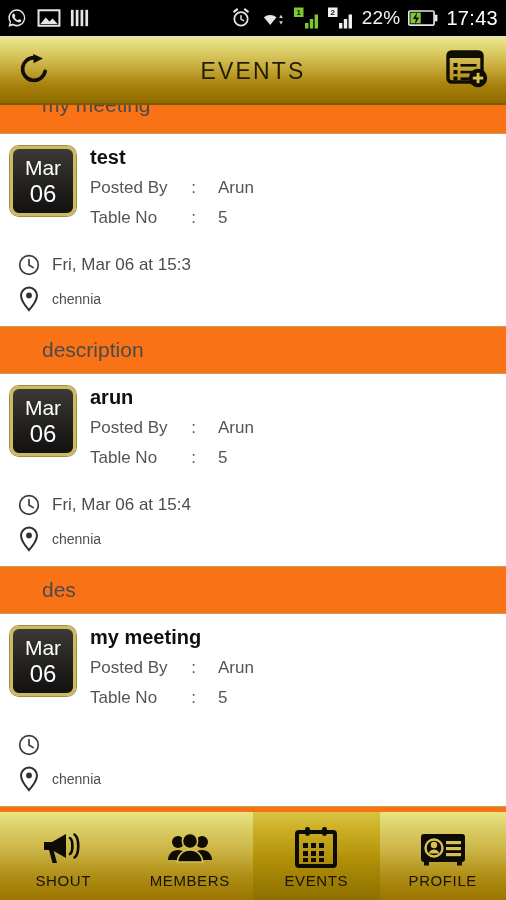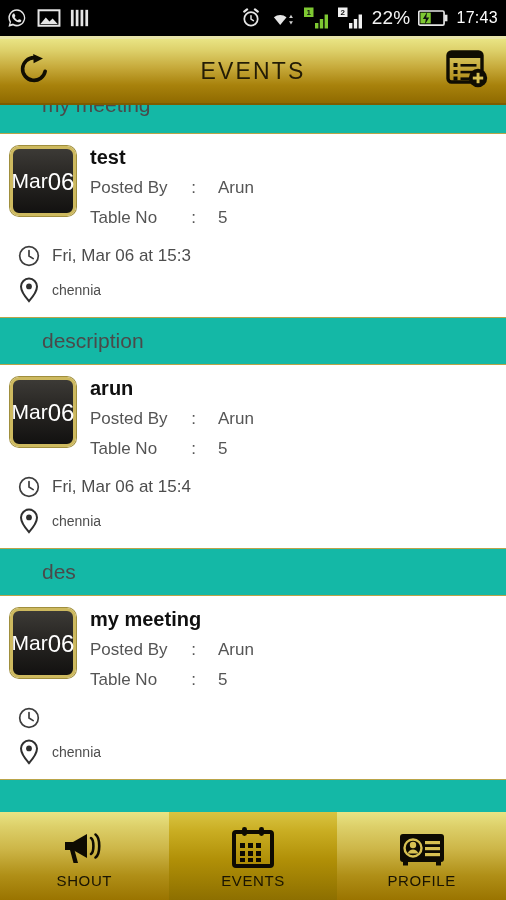--- a/index.html
+++ b/index.html
@@ -14,72 +14,72 @@
   
   .statusbar {
     height:36px; background:#000000; flex:0 0 36px;
     display:flex; align-items:center; justify-content:space-between;
     padding:0 8px 0 6px; color:#ffffff;
   }
   .sb-left { display:flex; align-items:center; gap:9px; }
   .sb-right { display:flex; align-items:center; gap:8px; }
   .sb-icon { display:flex; align-items:center; justify-content:center; }
   .sb-text { font-size:19px; color:#f2f2f2; letter-spacing:.2px; }
-  .sb-time { font-size:16px; color:#ffffff; letter-spacing:.3px; }
+  .sb-time { font-size:20px; color:#ffffff; letter-spacing:.3px; }
   .statusbar-underline { height:3px; background:#e8e4a8; flex:0 0 3px; }
 
   
   .header {
     flex:0 0 66px; height:66px; position:relative;
     background:linear-gradient(to bottom,#e9e484 0%,#ddd06a 18%,#c6a93a 45%,#a8820c 72%,#8f6a00 100%);
     display:flex; align-items:center; justify-content:space-between;
     padding:0 16px; border-bottom:2px solid #7d5c00;
   }
   .header-title {
     position:absolute; left:0; right:0; text-align:center;
     font-size:23px; color:#231c05; letter-spacing:2.2px;
     pointer-events:none;
   }
   .hdr-btn { position:relative; z-index:2; display:flex; align-items:center; cursor:pointer; }
 
   
   .list {
-    flex:1 1 auto; background:#14b8a6; overflow:hidden; position:relative;
+    flex:1 1 auto; background:#f97316; overflow:hidden; position:relative;
   }
   .cut-row {
     height:28px; padding:0 0 0 42px; color:#4a4a4a; font-size:21px;
     overflow:hidden; position:relative;
   }
   .cut-row span { position:relative; top:-12px; display:block; }
   .divider { height:1px; background:#b9a44a; width:100%; }
 
   .event {
     padding:10px 0 8px 0; background:#ffffff;
   }
   .event-top { display:flex; align-items:flex-start; padding:0 0 0 10px; }
   .date-badge {
     width:66px; height:70px; flex:0 0 66px;
     border-radius:9px;
     background:linear-gradient(to bottom,#3c3a36 0%,#2a2825 40%,#121110 100%);
     border:3px solid #cdb95f;
     box-shadow:0 0 0 1px #a08f3d;
-    display:flex; flex-direction:row; align-items:center; justify-content:center;
+    display:flex; flex-direction:column; align-items:center; justify-content:center;
     color:#ffffff; margin-top:2px;
   }
   .date-badge .m { font-size:21px; line-height:24px; font-weight:400; }
   .date-badge .d { font-size:24px; line-height:27px; font-weight:400; }
   .event-main { flex:1 1 auto; padding-left:14px; padding-top:2px; }
   .event-title {
     font-size:20px; font-weight:bold; color:#101010; margin-bottom:9px;
   }
   .kv { display:flex; align-items:flex-end; font-size:17px; color:#555555; margin-bottom:10px; }
   .kv .k { width:112px; display:flex; justify-content:space-between; padding-right:6px; }
   .kv .v { padding-left:16px; color:#555555; }
 
-  .meta { display:flex; align-items:center; padding-left:14px; margin-top:6px; color:#4d4d4d; font-size:17px; }
+  .meta { display:flex; align-items:center; padding-left:14px; margin-top:15px; color:#4d4d4d; font-size:17px; }
   .meta .mi { width:30px; flex:0 0 30px; display:flex; align-items:center; justify-content:center; }
   .meta .mt { padding-left:8px; }
   .meta.loc { margin-top:9px; margin-bottom:6px; }
   .meta.loc .mt { font-size:14px; }
 
   .desc-row {
     padding:11px 0 11px 42px; font-size:21px; color:#4a4a4a;
   }
 
   
@@ -364,20 +364,33 @@
       <span class="tab-icon">
         <svg width="46" height="40" viewBox="0 0 46 40">
           <path d="M4 14h8l14-8v24l-14-8H4z" fill="#0e0b02"></path>
           <path d="M9 22l3.5 13h4.5L13.5 22z" fill="#0e0b02"></path>
           <path d="M30 10c3.2 2.2 3.2 13.8 0 16M34.5 6.5C39.5 10 39.5 26 34.5 29.5" fill="none" stroke="#0e0b02" stroke-width="2.6" stroke-linecap="round"></path>
         </svg>
       </span>
       <span class="tab-label">SHOUT</span>
     </div>
 
+    <div class="tab">
+      <span class="tab-icon">
+        <svg width="48" height="40" viewBox="0 0 48 40">
+          <circle cx="12" cy="14" r="6" fill="#0e0b02"></circle>
+          <path d="M2 32c0-6 4.5-10 10-10s10 4 10 10z" fill="#0e0b02"></path>
+          <circle cx="36" cy="14" r="6" fill="#0e0b02"></circle>
+          <path d="M26 32c0-6 4.5-10 10-10s10 4 10 10z" fill="#0e0b02"></path>
+          <circle cx="24" cy="13" r="7.6" fill="#0e0b02" stroke="#d8c152" stroke-width="1.6"></circle>
+          <path d="M11.5 34c0-7 5.5-12 12.5-12s12.5 5 12.5 12z" fill="#0e0b02" stroke="#d8c152" stroke-width="1.6"></path>
+        </svg>
+      </span>
+      <span class="tab-label">MEMBERS</span>
+    </div>
 
     <div class="tab active">
       <span class="tab-icon">
         <svg width="44" height="42" viewBox="0 0 44 42">
           <rect x="11" y="1" width="5" height="9" rx="2.4" fill="#0e0b02"></rect>
           <rect x="28" y="1" width="5" height="9" rx="2.4" fill="#0e0b02"></rect>
           <rect x="3" y="6" width="38" height="34" rx="2" fill="none" stroke="#0e0b02" stroke-width="4"></rect>
           <rect x="9" y="17" width="5" height="5" fill="#0e0b02"></rect>
           <rect x="17" y="17" width="5" height="5" fill="#0e0b02"></rect>
           <rect x="25" y="17" width="5" height="5" fill="#0e0b02"></rect>

